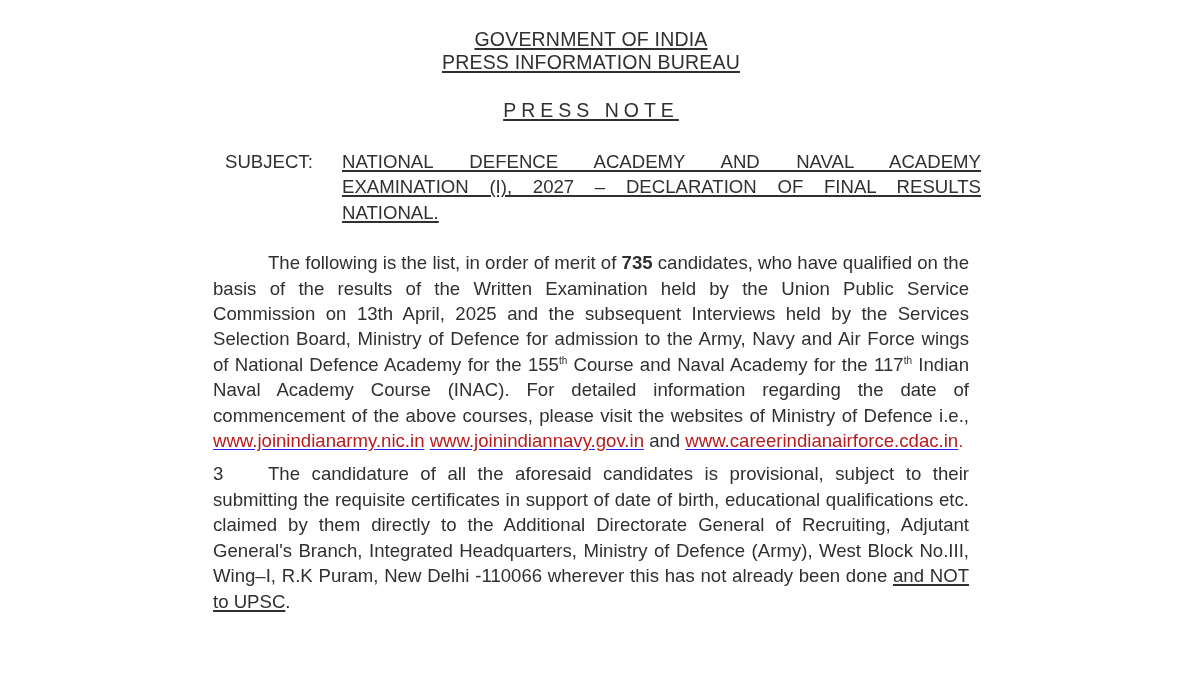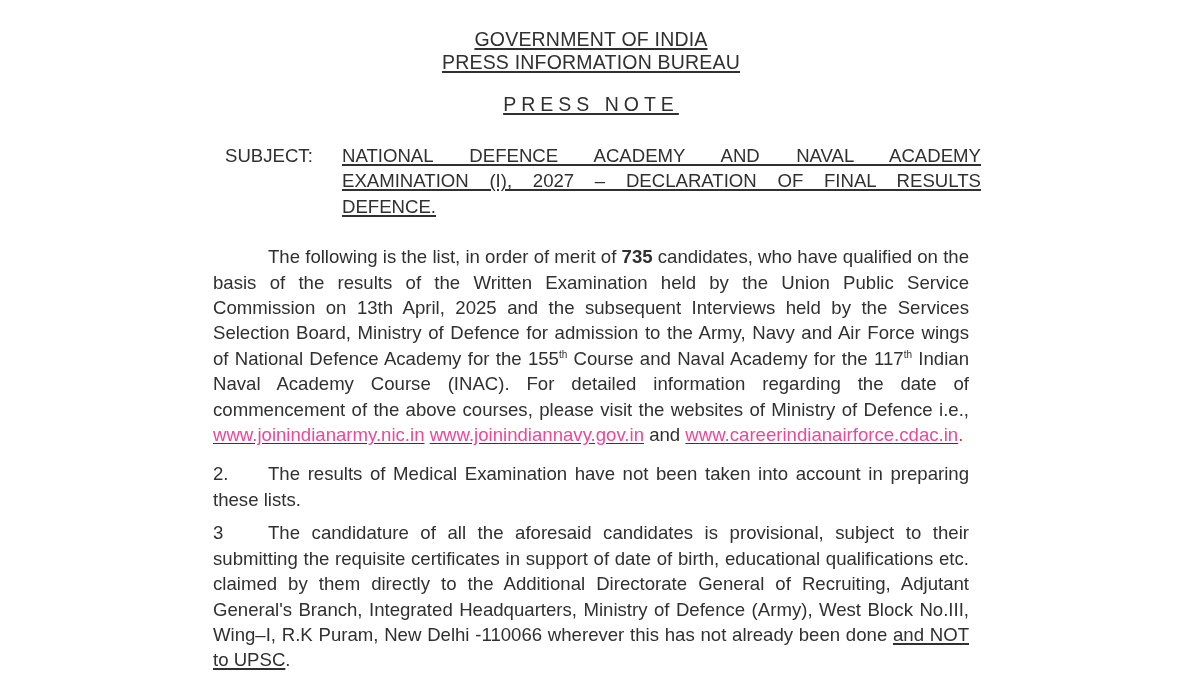--- a/index.html
+++ b/index.html
@@ -22,21 +22,21 @@
     text-align: center;
     font-size: 19.5px;
     line-height: 23px;
     letter-spacing: 0.2px;
   }
   .u { text-decoration: underline; text-underline-offset: 2px; text-decoration-thickness: 1.5px; }
   .pressnote {
     text-align: center;
     font-size: 19.5px;
     line-height: 23px;
-    margin-top: 19px;
+    margin-top: 25px;
   }
   .spaced { letter-spacing: 5px; }
   .subject {
     display: flex;
     margin-top: 27px;
     font-size: 18.6px;
     line-height: 25.4px;
   }
   .slabel { width: 117px; flex: 0 0 117px; margin-left: 12px; }
   .stext  { width: 639px; flex: 0 0 639px; }
@@ -48,21 +48,21 @@
     line-height: 25.4px;
     text-align: justify;
   }
   .p1 { margin-top: 25px; text-indent: 55px; }
   .p2 { margin-top: 14px; }
   .p3 { margin-top: 8px; }
   .pnum { display: inline-block; width: 55px; text-indent: 0; }
   .b { font-weight: bold; }
   sup.th { font-size: 10px; vertical-align: super; line-height: 0; }
   a.weblink {
-    color: #ec4899;
+    color: #b91c1c;
     text-decoration: underline;
     text-decoration-color: #2222ee;
     text-underline-offset: 2px;
     cursor: pointer;
   }
   .reddot { color: #cc3333; }
 </style>
 </head>
 <body>
 
@@ -72,24 +72,23 @@
     <div class="hline"><span class="u">GOVERNMENT OF INDIA</span></div>
     <div class="hline"><span class="u">PRESS INFORMATION BUREAU</span></div>
 
     <div class="pressnote"><span class="u spaced">PRESS NOTE</span></div>
 
     <div class="subject">
       <div class="slabel">SUBJECT:</div>
       <div class="stext">
         <div class="sline jlast"><span class="u">NATIONAL DEFENCE ACADEMY AND NAVAL ACADEMY</span></div>
         <div class="sline jlast"><span class="u">EXAMINATION (I), 2027 – DECLARATION OF FINAL RESULTS</span></div>
-        <div class="sline"><span class="u">DEFENCE.</span></div>
+        <div class="sline"><span class="u">NATIONAL.</span></div>
       </div>
     </div>
 
     <p class="para p1"><span>The following is the list, in order of merit of </span><span class="b">735</span><span> candidates, who have qualified on the basis of the results of the Written Examination held by the Union Public Service Commission on 13th April, 2025 and the subsequent Interviews held by the Services Selection Board, Ministry of Defence for admission to the Army, Navy and Air Force wings of National Defence Academy for the 155</span><sup class="th">th</sup><span> Course and Naval Academy for the 117</span><sup class="th">th</sup><span> Indian Naval Academy Course (INAC). For detailed information regarding the date of commencement of the above courses, please visit the websites of Ministry of Defence i.e., </span><a class="weblink">www.joinindianarmy.nic.in</a><span> </span><a class="weblink">www.joinindiannavy.gov.in</a><span> and </span><a class="weblink">www.careerindianairforce.cdac.in</a><span class="reddot">.</span></p>
 
-    <p class="para p2"><span class="pnum">2.</span><span>The results of Medical Examination have not been taken into account in preparing these lists.</span></p>
 
     <p class="para p3"><span class="pnum">3</span><span>The candidature of all the aforesaid candidates is provisional, subject to their submitting the requisite certificates in support of date of birth, educational qualifications etc. claimed by them directly to the Additional Directorate General of Recruiting, Adjutant General's Branch, Integrated Headquarters, Ministry of Defence (Army), West Block No.III, Wing–I, R.K Puram, New Delhi -110066 wherever this has not already been done </span><span class="u">and NOT to UPSC</span><span>.</span></p>
 
   </div>
 </div>
 
 </body></html>

